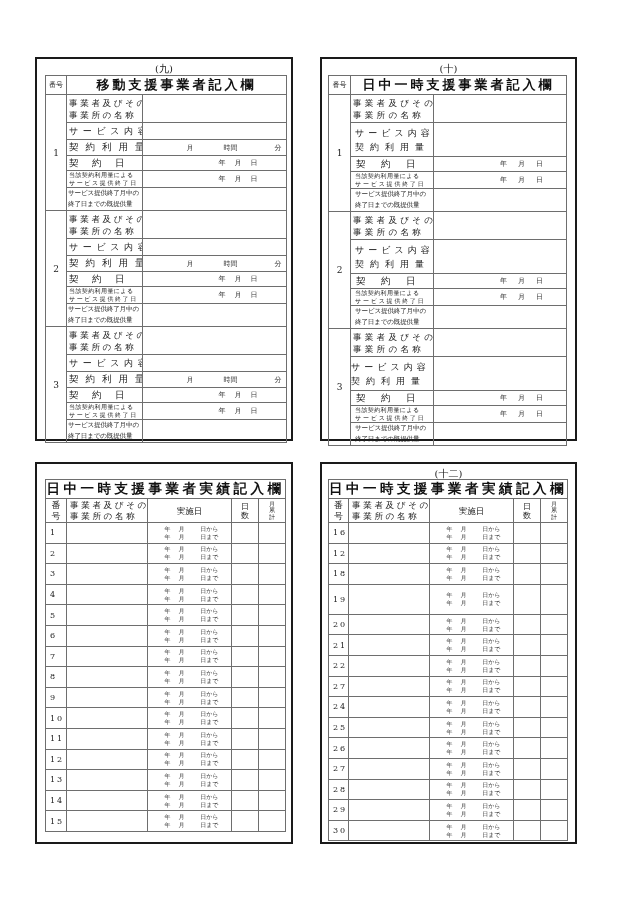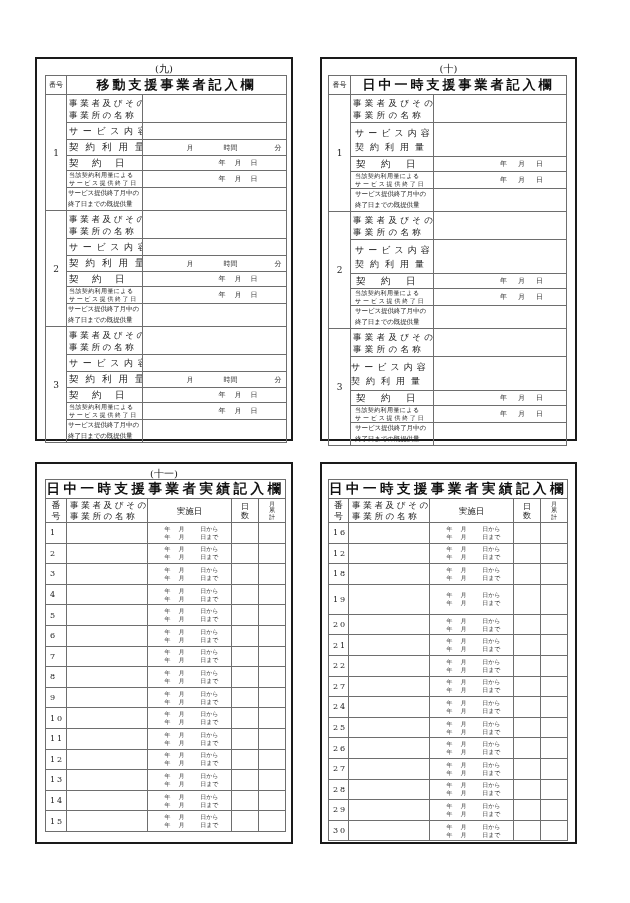--- a/index.html
+++ b/index.html
@@ -259,21 +259,20 @@
             <div>サービス提供終了月中の</div>
             <div>終了日までの既提供量</div>
           </td>
           <td></td>
         </tr>
       </tbody>
   </table>
 </div>
 
 <div class="panel" style="left:35px; top:462px; width:258px; height:382px;">
-  <div class="panel-no" style="top:3px;">(十一)</div>
   <table style="left:8px; top:15px; width:240px;">
     <colgroup>
         <col style="width:21px">
         <col style="width:81px">
         <col style="width:84px">
         <col style="width:27px">
         <col style="width:27px">
       </colgroup>
     <tbody>
         <tr style="height:19px">
@@ -449,20 +448,21 @@
             <div><span style="display:inline-block; width:14px; text-align:center">年</span><span style="display:inline-block; width:14px; text-align:center">月</span><span style="display:inline-block; width:30px; text-align:right">日まで</span></div>
           </td>
           <td></td>
           <td></td>
         </tr>
       </tbody>
   </table>
 </div>
 
 <div class="panel" style="left:320px; top:462px; width:257px; height:382px;">
+  <div class="panel-no" style="top:3px;">(十二)</div>
   <table style="left:6px; top:15px; width:239px;">
     <colgroup>
         <col style="width:20px">
         <col style="width:81px">
         <col style="width:84px">
         <col style="width:27px">
         <col style="width:27px">
       </colgroup>
     <tbody>
         <tr style="height:19px">

